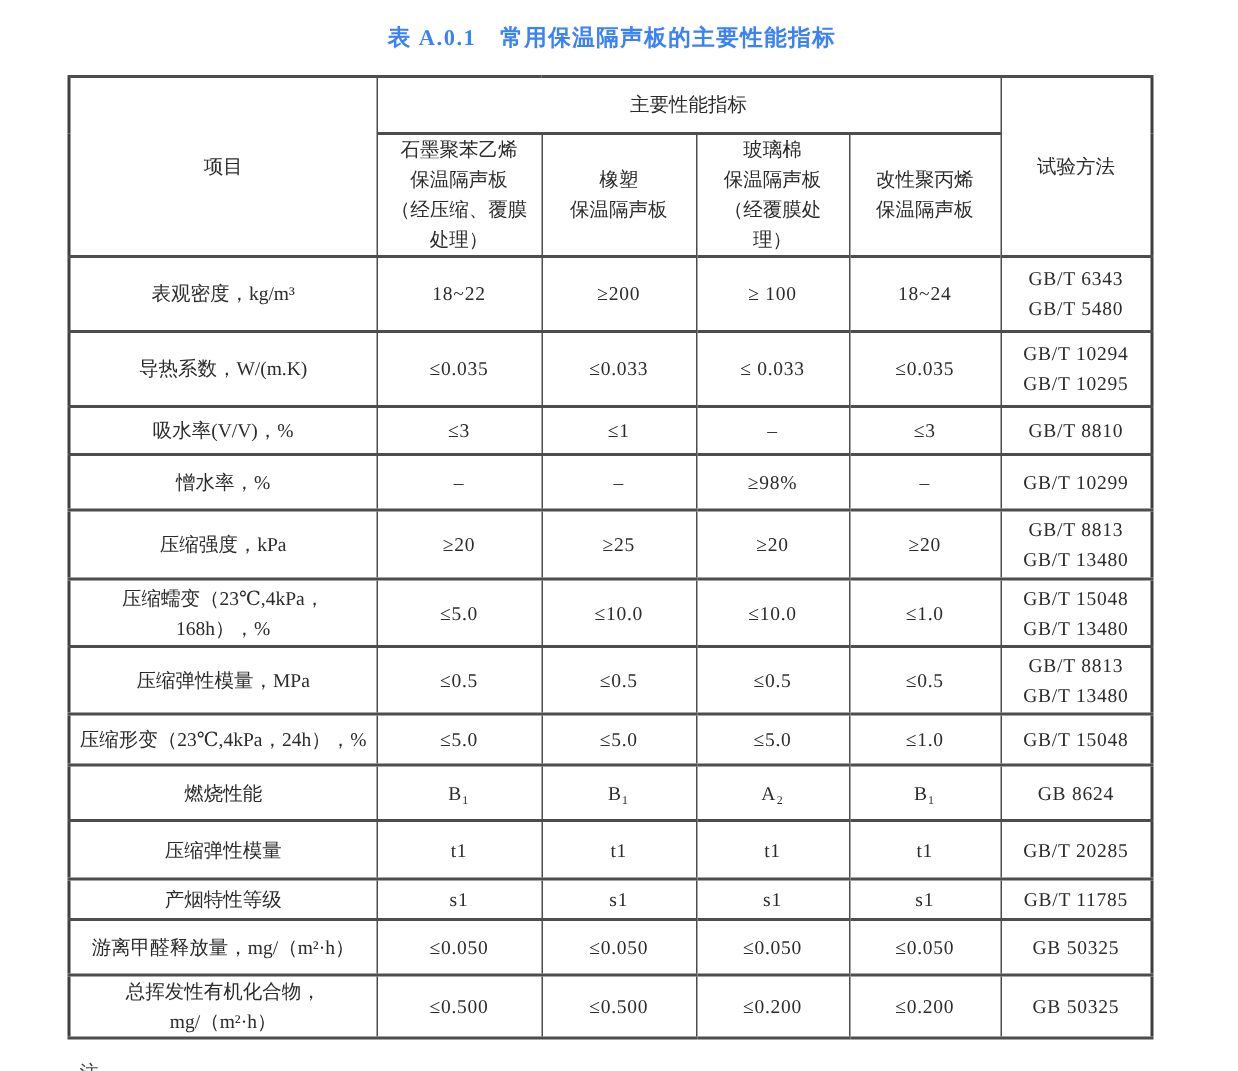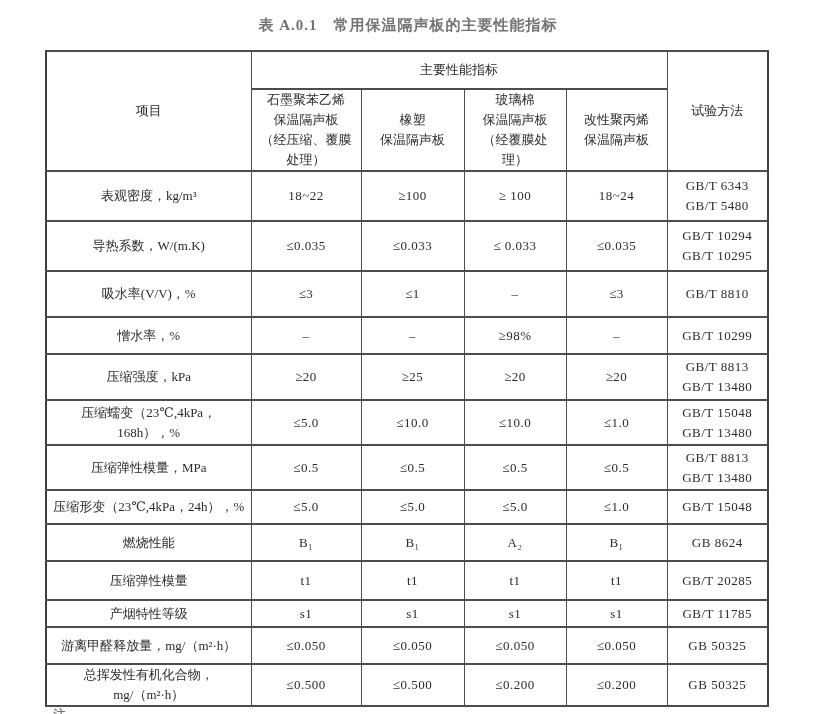--- a/index.html
+++ b/index.html
@@ -11,21 +11,21 @@
     font-family:"Liberation Serif","DejaVu Serif",serif;
     color:#2b2b2b;
   }
   .title{
     position:absolute;
     top:16px;left:28px;width:760px;
     text-align:center;
     font-weight:bold;
     font-size:15px;
     letter-spacing:1px;
-    color:#737373;
+    color:#3b82f6;
   }
   table.perf{
     position:absolute;
     left:45px;top:50px;
     width:722px;
     border-collapse:collapse;
     table-layout:fixed;
     border:2px solid #3f3f3f;
   }
   table.perf td{
@@ -89,38 +89,38 @@
 保温隔声板
 （经覆膜处
 理）</td>
       <td class="phead">改性聚丙烯
 保温隔声板</td>
     </tr>
 
     <tr style="height:50px">
       <td class="lbl">表观密度，kg/m³</td>
       <td class="val">18~22</td>
-      <td class="val">≥100</td>
+      <td class="val">≥200</td>
       <td class="val">≥ 100</td>
       <td class="val">18~24</td>
       <td class="mth">GB/T 6343
 GB/T 5480</td>
     </tr>
 
     <tr style="height:50px">
       <td class="lbl">导热系数，W/(m.K)</td>
       <td class="val">≤0.035</td>
       <td class="val">≤0.033</td>
       <td class="val">≤ 0.033</td>
       <td class="val">≤0.035</td>
       <td class="mth">GB/T 10294
 GB/T 10295</td>
     </tr>
 
-    <tr style="height:46px">
+    <tr style="height:32px">
       <td class="lbl">吸水率(V/V)，%</td>
       <td class="val">≤3</td>
       <td class="val">≤1</td>
       <td class="val">–</td>
       <td class="val">≤3</td>
       <td class="mth">GB/T 8810</td>
     </tr>
 
     <tr style="height:37px">
       <td class="lbl">憎水率，%</td>

